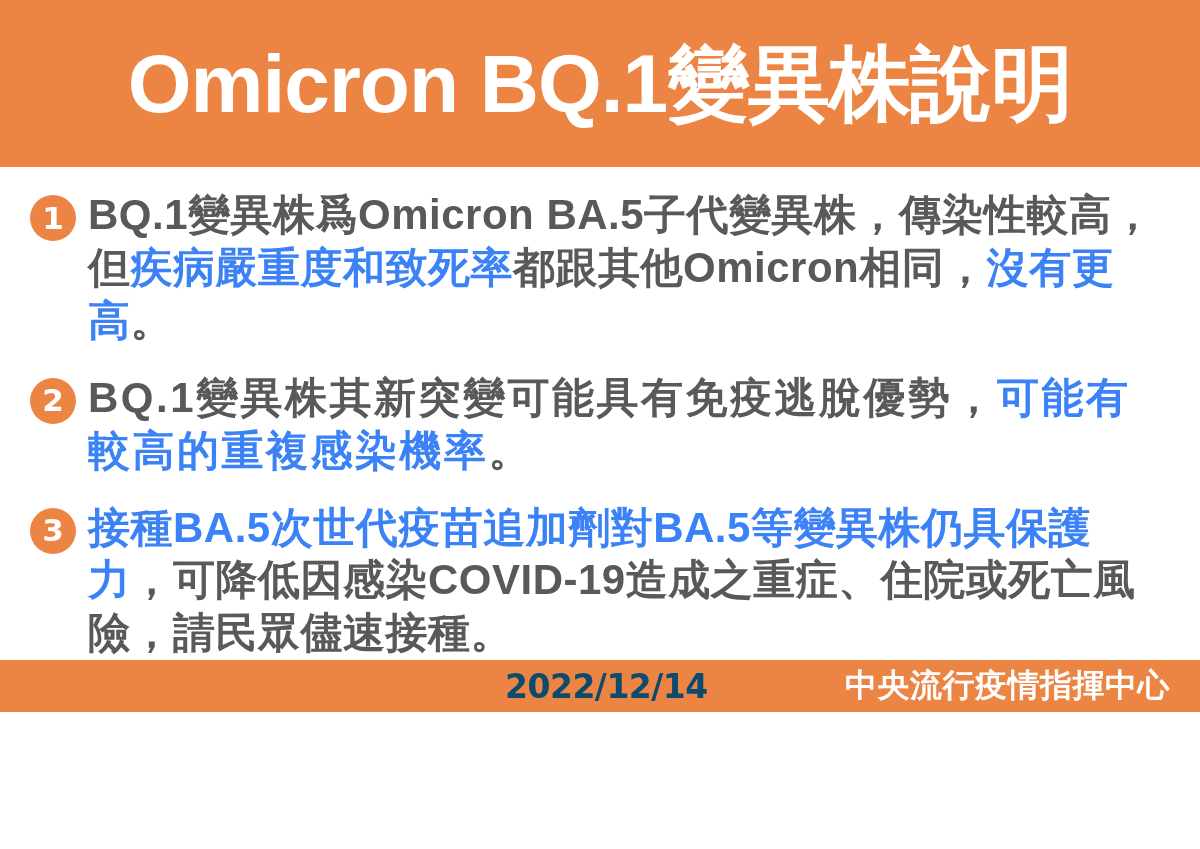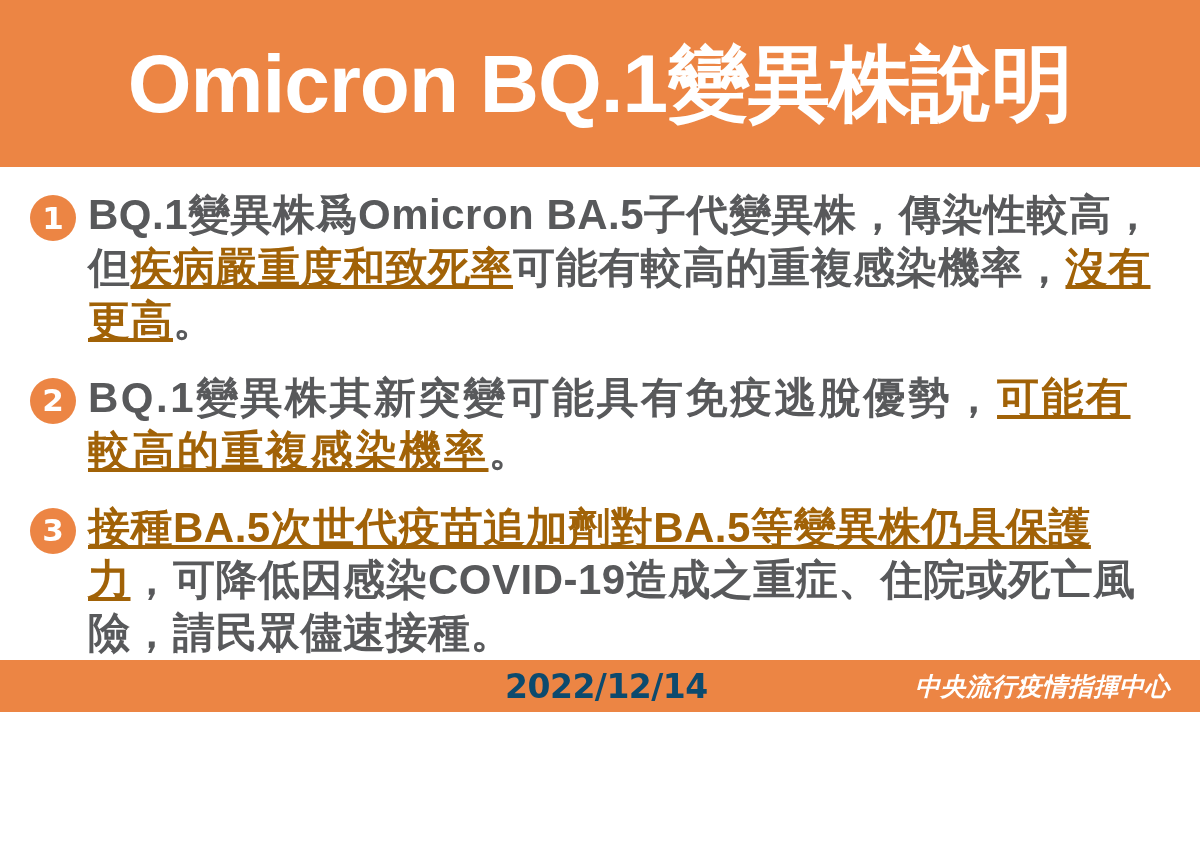--- a/index.html
+++ b/index.html
@@ -75,21 +75,21 @@
 
   .item-text {
     flex:1 1 auto;
     font-size:42px;
     font-weight:bold;
     line-height:1.26;
     color:#58595B;
     letter-spacing:0.5px;
     word-break:break-all;
   }
-  .hl { color:#a16207;text-decoration:underline; }
+  .hl { color:#3b82f6; }
 
   
   .item-2 .item-text { letter-spacing:2.5px; }
   .item-3 .item-text { letter-spacing:0.5px; }
 
   
   .footer-band {
     height:52px;
     background:#EC8544;
     flex:0 0 auto;
@@ -103,40 +103,39 @@
     color:#0c4a6e;
     font-size:33px;
     font-weight:bold;
     font-family:"DejaVu Sans", sans-serif;
     letter-spacing:-0.5px;
   }
   .footer-agency {
     position:absolute;
     right:30px;
     color:#ffffff;
-    font-size:25px;
+    font-size:32px;
     font-weight:bold;
     letter-spacing:0.5px;
-    font-style:italic;
   }
 </style>
 </head>
 <body>
 
 <div id="poster">
 
   <div class="header-band">
     <div class="header-title">Omicron BQ.1變異株說明</div>
   </div>
 
   <div class="body-area">
 
     <div class="item item-1">
       <div class="badge">1</div>
-      <div class="item-text" id="text-0"><span>BQ.1變異株爲Omicron BA.5子代變異株，傳染性較高，但</span><span class="hl">疾病嚴重度和致死率</span><span>可能有較高的重複感染機率，</span><span class="hl">沒有更高</span><span>。</span></div>
+      <div class="item-text" id="text-0"><span>BQ.1變異株爲Omicron BA.5子代變異株，傳染性較高，但</span><span class="hl">疾病嚴重度和致死率</span><span>都跟其他Omicron相同，</span><span class="hl">沒有更高</span><span>。</span></div>
     </div>
 
     <div class="item item-2">
       <div class="badge">2</div>
       <div class="item-text" id="text-1"><span>BQ.1變異株其新突變可能具有免疫逃脫優勢，</span><span class="hl">可能有較高的重複感染機率</span><span>。</span></div>
     </div>
 
     <div class="item item-3">
       <div class="badge">3</div>
       <div class="item-text" id="text-2"><span class="hl">接種BA.5次世代疫苗追加劑對BA.5等變異株仍具保護力</span><span>，可降低因感染COVID-19造成之重症、住院或死亡風險，請民眾儘速接種。</span></div>

